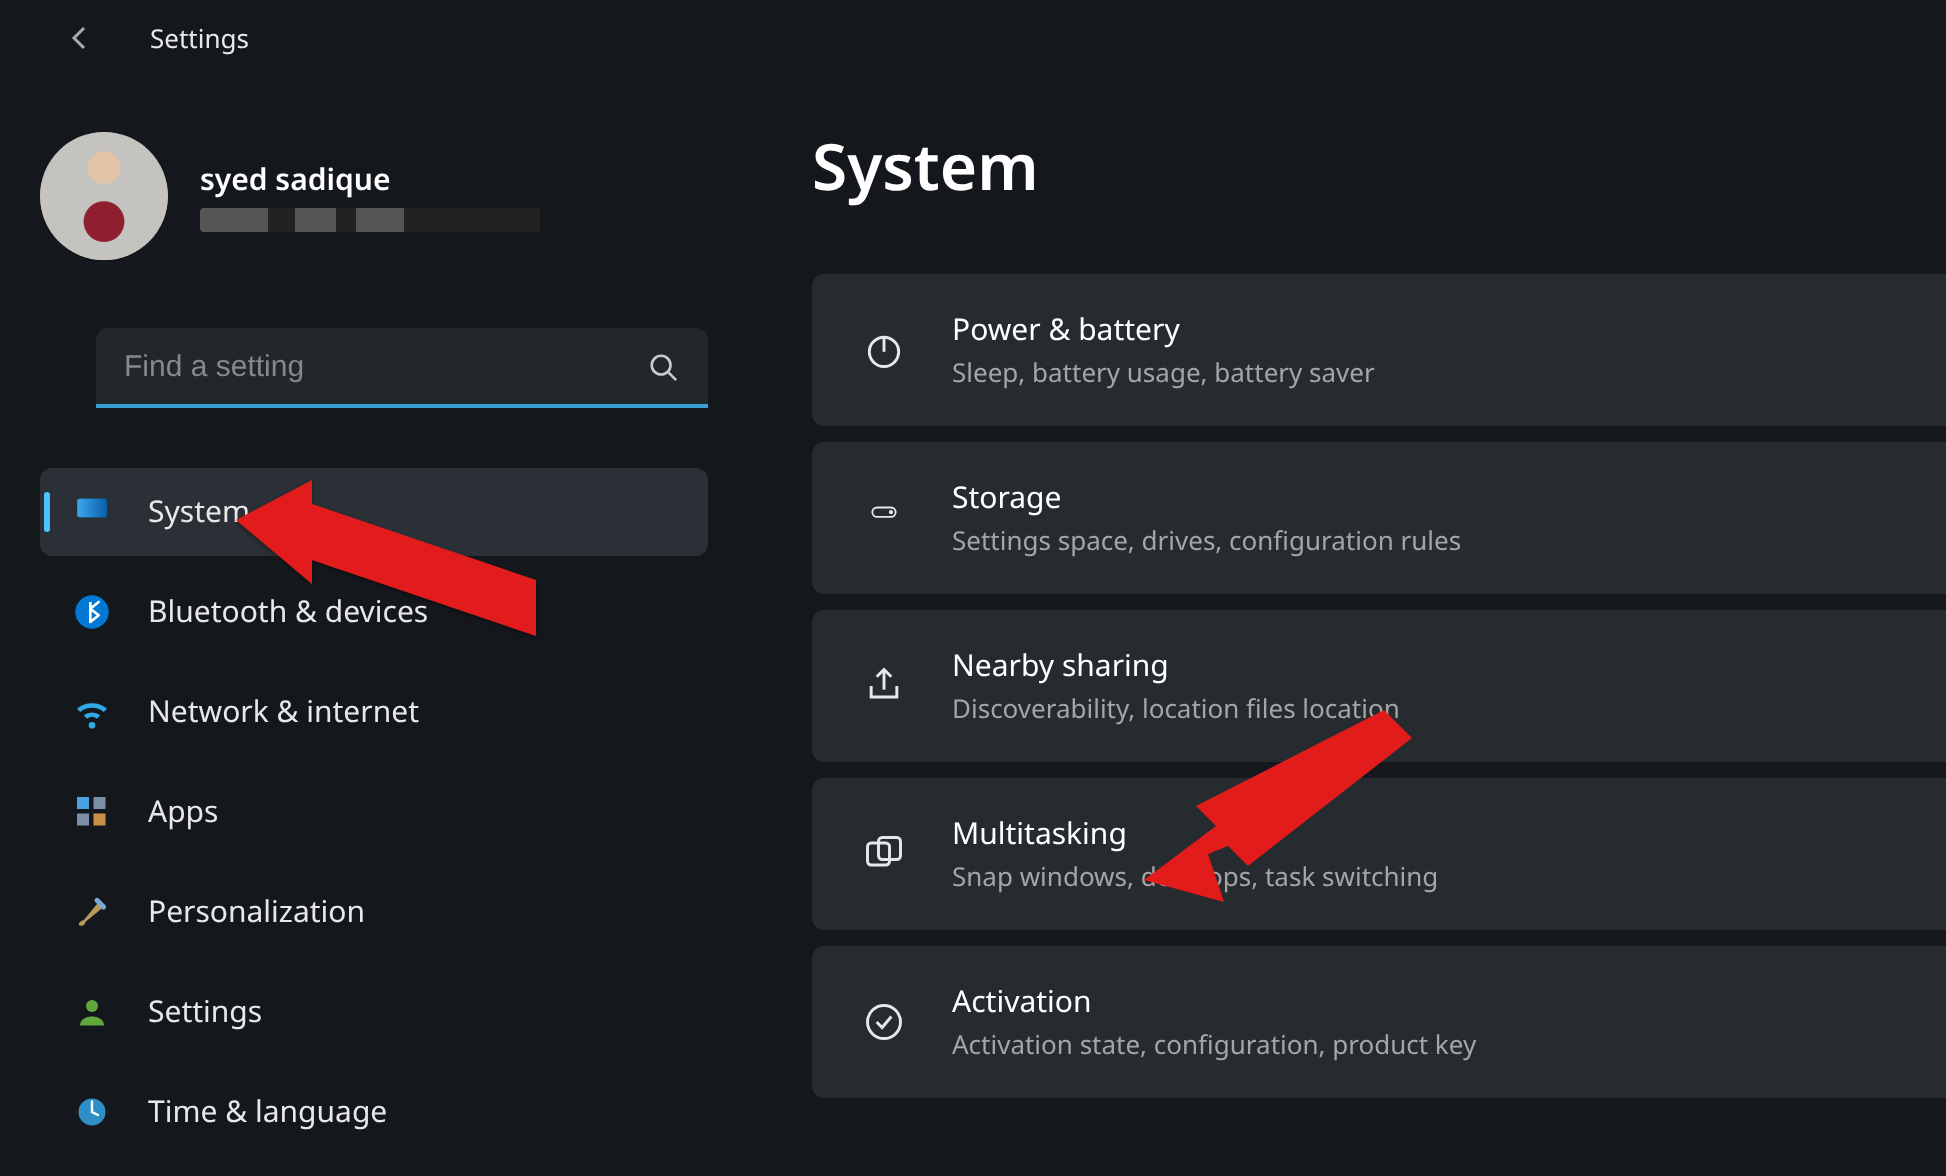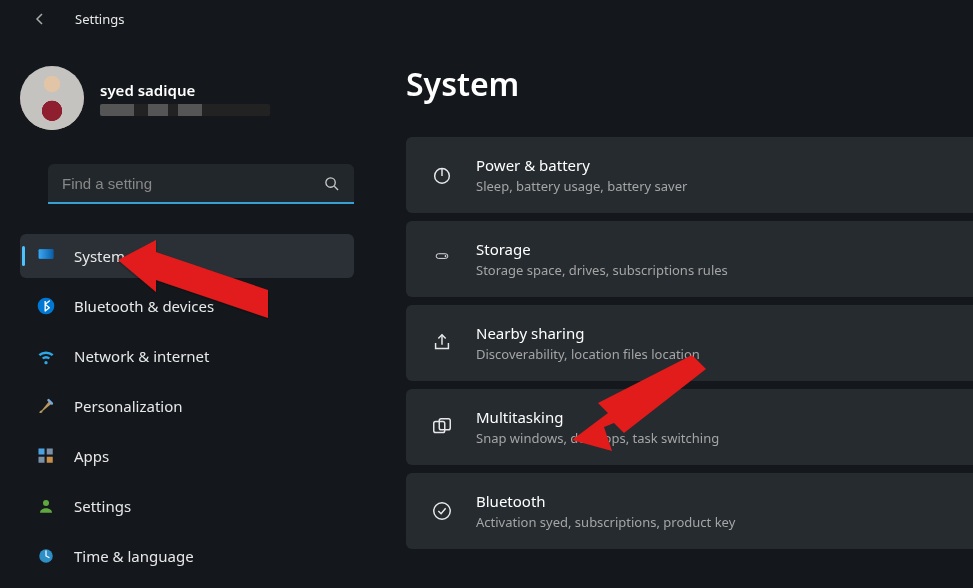--- a/index.html
+++ b/index.html
@@ -217,42 +217,42 @@
         <span class="nav-icon">
           <svg viewBox="0 0 24 24" width="20" height="20" fill="#2ea8e6">
               <path d="M12 18a2 2 0 100 4 2 2 0 000-4zm-5-4a8 8 0 0110 0l-2 2a5 5 0 00-6 0zm-4-4a14 14 0 0118 0l-2 2a11 11 0 00-14 0z"></path>
             </svg>
         </span>
         <span>Network &amp; internet</span>
       </div>
 
       <div class="nav-item">
         <span class="nav-icon">
-          <svg viewBox="0 0 24 24" width="20" height="20">
-              <path d="M4 20c0-2 2-3 3-3l9-11 3 3-11 9c0 1-1 3-4 2z" fill="#b9975b"></path>
-              <path d="M15 5l4 4" stroke="#7aa9d8" stroke-width="3" stroke-linecap="round"></path>
-            </svg>
-        </span>
-        <span>Personalization</span>
-      </div>
-
-      <div class="nav-item">
-        <span class="nav-icon">
           <svg viewBox="0 0 24 24" width="18" height="18">
               <rect x="2" y="2" width="8" height="8" fill="#4aa3e0"></rect>
               <rect x="13" y="2" width="8" height="8" fill="#7b8fa6"></rect>
               <rect x="2" y="13" width="8" height="8" fill="#7b8fa6"></rect>
               <rect x="13" y="13" width="8" height="8" fill="#c98f4a"></rect>
             </svg>
         </span>
         <span>Apps</span>
       </div>
 
       <div class="nav-item">
         <span class="nav-icon">
+          <svg viewBox="0 0 24 24" width="20" height="20">
+              <path d="M4 20c0-2 2-3 3-3l9-11 3 3-11 9c0 1-1 3-4 2z" fill="#b9975b"></path>
+              <path d="M15 5l4 4" stroke="#7aa9d8" stroke-width="3" stroke-linecap="round"></path>
+            </svg>
+        </span>
+        <span>Personalization</span>
+      </div>
+
+      <div class="nav-item">
+        <span class="nav-icon">
           <svg viewBox="0 0 24 24" width="18" height="18" fill="#5fa83e">
               <circle cx="12" cy="8" r="4"></circle>
               <path d="M4 21c0-4 4-6 8-6s8 2 8 6z"></path>
             </svg>
         </span>
         <span>Settings</span>
       </div>
 
       <div class="nav-item">
         <span class="nav-icon">
@@ -286,21 +286,21 @@
 
       <div class="card">
         <span class="card-icon">
           <svg viewBox="0 0 24 24" width="22" height="14" fill="none" stroke="currentColor" stroke-width="1.6">
               <rect x="2" y="3" width="20" height="8" rx="4"></rect>
               <circle cx="18" cy="7" r="1" fill="currentColor"></circle>
             </svg>
         </span>
         <div class="card-text">
           <span class="card-title">Storage</span>
-          <span class="card-desc">Storage space, drives, subscriptions rules</span>
+          <span class="card-desc">Settings space, drives, configuration rules</span>
         </div>
       </div>
 
       <div class="card">
         <span class="card-icon">
           <svg viewBox="0 0 24 24" width="22" height="22" fill="none" stroke="currentColor" stroke-width="1.6">
               <path d="M5 12v6h14v-6"></path>
               <path d="M12 3v11"></path>
               <path d="M8 7l4-4 4 4"></path>
             </svg>
@@ -325,22 +325,22 @@
       </div>
 
       <div class="card">
         <span class="card-icon">
           <svg viewBox="0 0 24 24" width="22" height="22" fill="none" stroke="currentColor" stroke-width="1.6">
               <circle cx="12" cy="12" r="9"></circle>
               <path d="M8 12l3 3 5-6"></path>
             </svg>
         </span>
         <div class="card-text">
-          <span class="card-title">Bluetooth</span>
-          <span class="card-desc">Activation syed, subscriptions, product key</span>
+          <span class="card-title">Activation</span>
+          <span class="card-desc">Activation state, configuration, product key</span>
         </div>
       </div>
 
     </div>
   </main>
 </div>
 
 <svg class="arrow" style="left:118px; top:240px;" width="160" height="90" viewBox="0 0 160 90">
   <defs>
       <filter id="s1">

